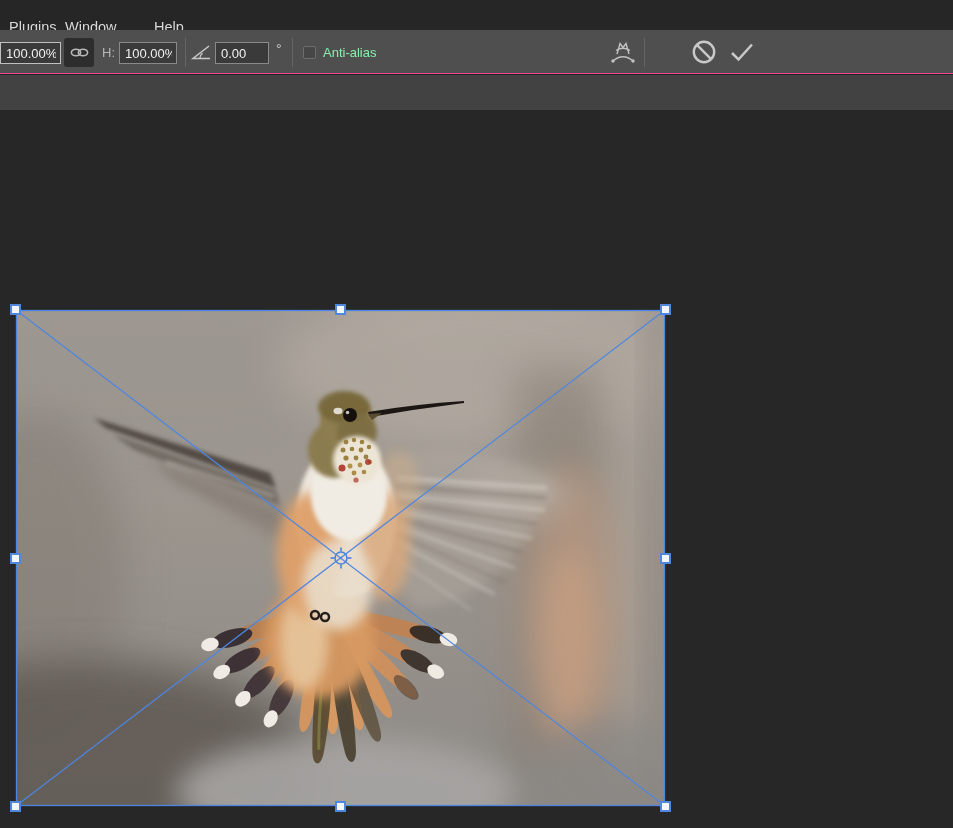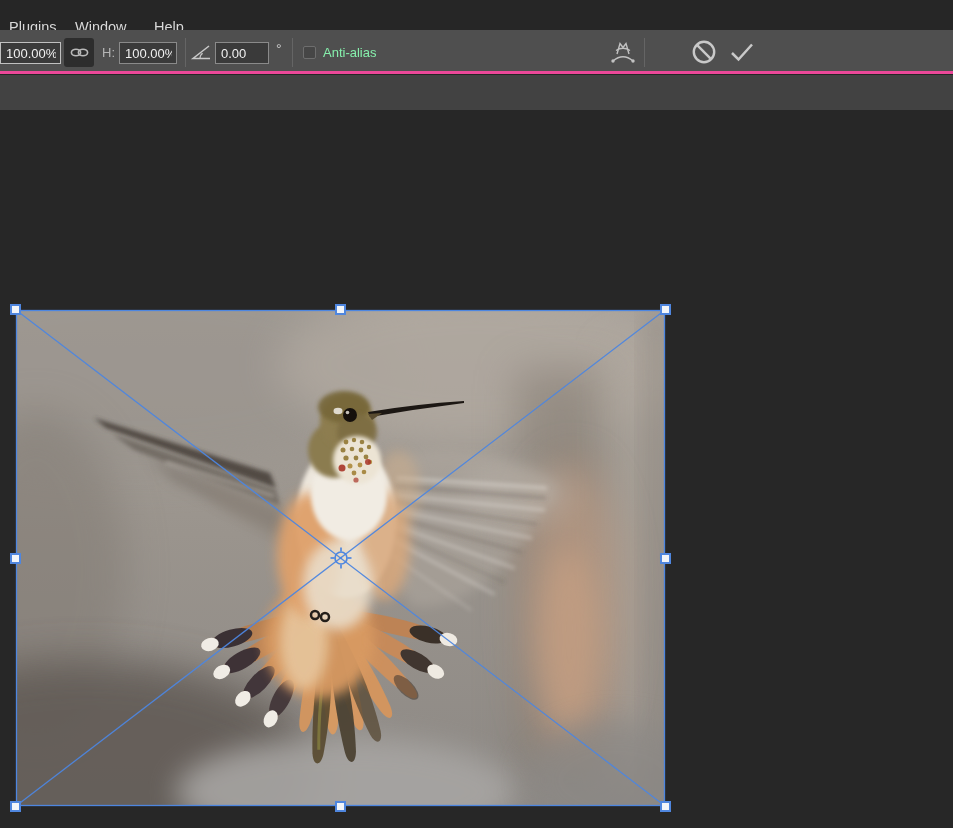--- a/index.html
+++ b/index.html
@@ -7,25 +7,25 @@
   .app{position:relative;width:953px;height:828px;overflow:hidden;background:#262626;}
 
   
   .strip-blue{position:absolute;left:355px;top:0;width:60px;height:3px;background:#1f80d6;}
   .strip-light{position:absolute;left:415px;top:0;width:243px;height:3px;background:#b3b3b3;}
 
   
   .menubar{position:absolute;left:0;top:0;width:100%;height:30px;background:#262626;}
   .menu-item{position:absolute;top:0;height:30px;line-height:30px;color:#d9d9d9;font-size:14.5px;padding:12px 4px;cursor:default;}
   .mi-plugins{left:5px;}
-  .mi-window{left:71px;}
+  .mi-window{left:61px;}
   .mi-help{left:150px;}
 
   
-  .optionsbar{position:absolute;left:0;top:30px;width:100%;height:44px;background:#4f4f4f;border-bottom:3px solid #ec4899;}
+  .optionsbar{position:absolute;left:0;top:30px;width:100%;height:44px;background:#4f4f4f;border-bottom:1px solid #ec4899;}
   .tfield{position:absolute;top:12px;height:22px;background:#3a3a3a;border:1px solid #8a8a8a;color:#f0f0f0;font-size:13px;padding:0 4px 0 5px;outline:none;}
   .f-width{left:0;width:61px;border-color:#c0c0c0;}
   .f-height{left:119px;width:58px;}
   .f-angle{left:215px;width:54px;}
   .linkbtn{position:absolute;left:64px;top:8px;width:30px;height:29px;background:#2d2d2d;border:none;border-radius:3px;padding:0;display:flex;align-items:center;justify-content:center;}
   .hlabel{position:absolute;left:102px;top:15px;color:#b5b5b5;font-size:13px;}
   .sep{position:absolute;top:8px;width:1px;height:29px;background:#656565;}
   .sep1{left:185px;} .sep2{left:292px;} .sep3{left:644px;}
   .angleicon{position:absolute;left:190px;top:14px;}
   .degree{position:absolute;left:276px;top:11px;color:#cccccc;font-size:14px;}

